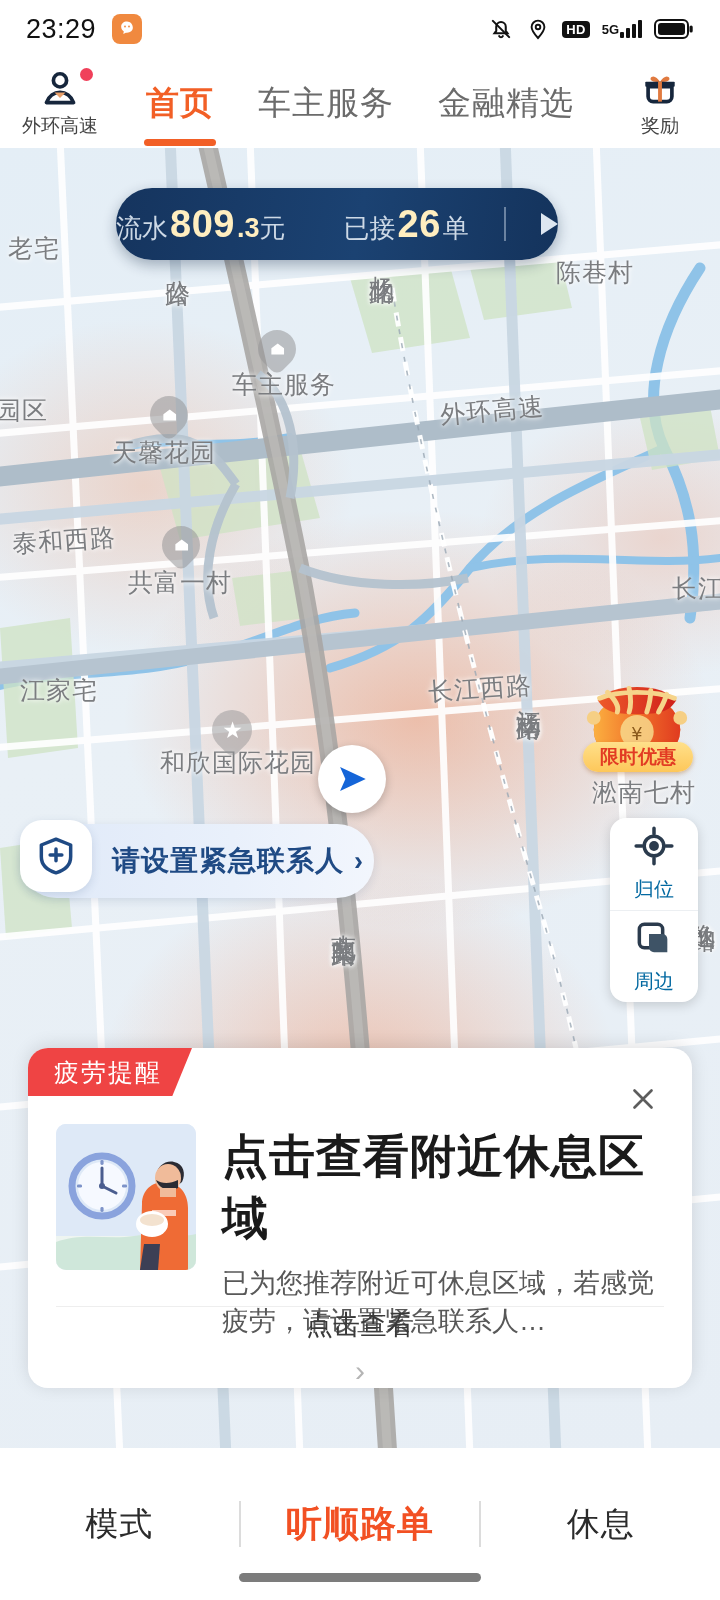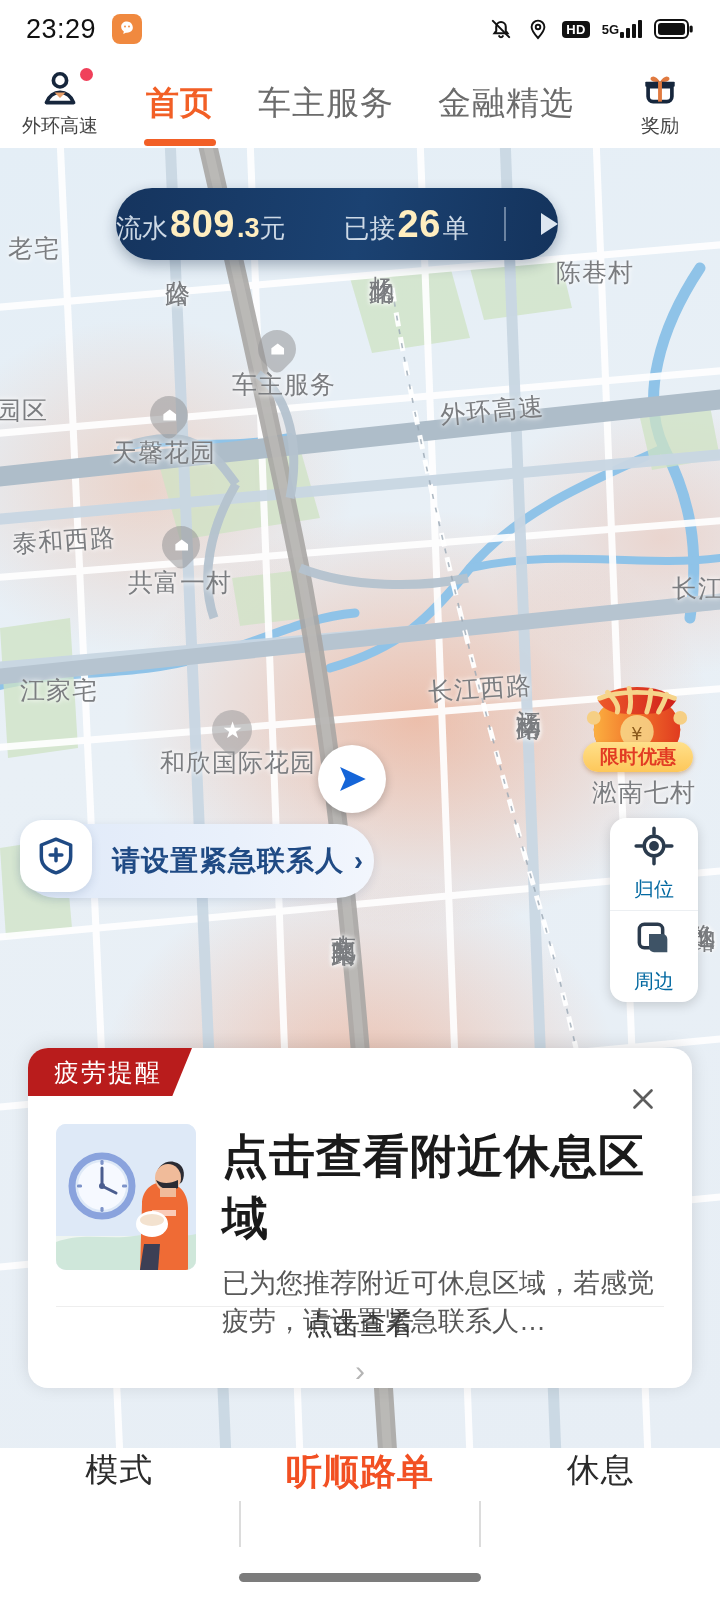--- a/index.html
+++ b/index.html
@@ -153,21 +153,21 @@
   .map-ctrl-btn + .map-ctrl-btn { border-top:1px solid #eceff2; }
   .map-ctrl-label { font-size:20px; color:#0369a1; }
 
   
   .fatigue-card {
     position:absolute; left:28px; top:1048px; width:664px; height:340px;
     background:#fff; border-radius:20px; box-shadow:0 -2px 18px rgba(0,0,0,0.12); z-index:20;
   }
   .ribbon {
     position:absolute; left:28px; top:1048px; height:48px; padding:0 30px 0 26px;
-    background:#b91c1c; color:#fff; font-size:25px; letter-spacing:2px;
+    background:#ef4444; color:#fff; font-size:25px; letter-spacing:2px;
     display:flex; align-items:center; z-index:21;
     border-top-left-radius:20px;
     clip-path:polygon(0 0, 100% 0, 88% 100%, 0 100%);
   }
   .card-close {
     position:absolute; right:26px; top:28px; width:46px; height:46px;
     display:flex; align-items:center; justify-content:center; cursor:pointer;
   }
   .card-body { position:absolute; left:0; top:76px; width:100%; display:flex; padding:0 28px; gap:26px; }
   .card-illu {
@@ -183,21 +183,21 @@
     border-top:1px solid #eeeeee; display:flex; align-items:center; justify-content:space-between;flex-direction:column;
   }
   .card-footer-label { font-size:27px; color:#3a3a3a; }
   .card-footer-chev { color:#b5b5b5; font-size:30px; }
 
   
   .bottombar {
     position:absolute; left:0; bottom:0; width:720px; height:152px;
     background:#fff; display:flex; align-items:center; z-index:30;
   }
-  .bb-item { flex:1; display:flex; justify-content:center; height:100%; }
+  .bb-item { flex:1; display:flex; align-items:center; justify-content:center; height:100%; }
   .bb-label { font-size:33px; color:#2b2b2b; letter-spacing:1px; }
   .bb-center .bb-label { color:#f25023; font-weight:bold; font-size:36px; }
   .bb-div { width:2px; height:46px; background:#dcdcdc; }
   .home-indicator {
     position:absolute; left:50%; transform:translateX(-50%); bottom:18px;
     width:242px; height:9px; border-radius:5px; background:#7c7c7c;
   }
 </style>
 </head>
 <body>

